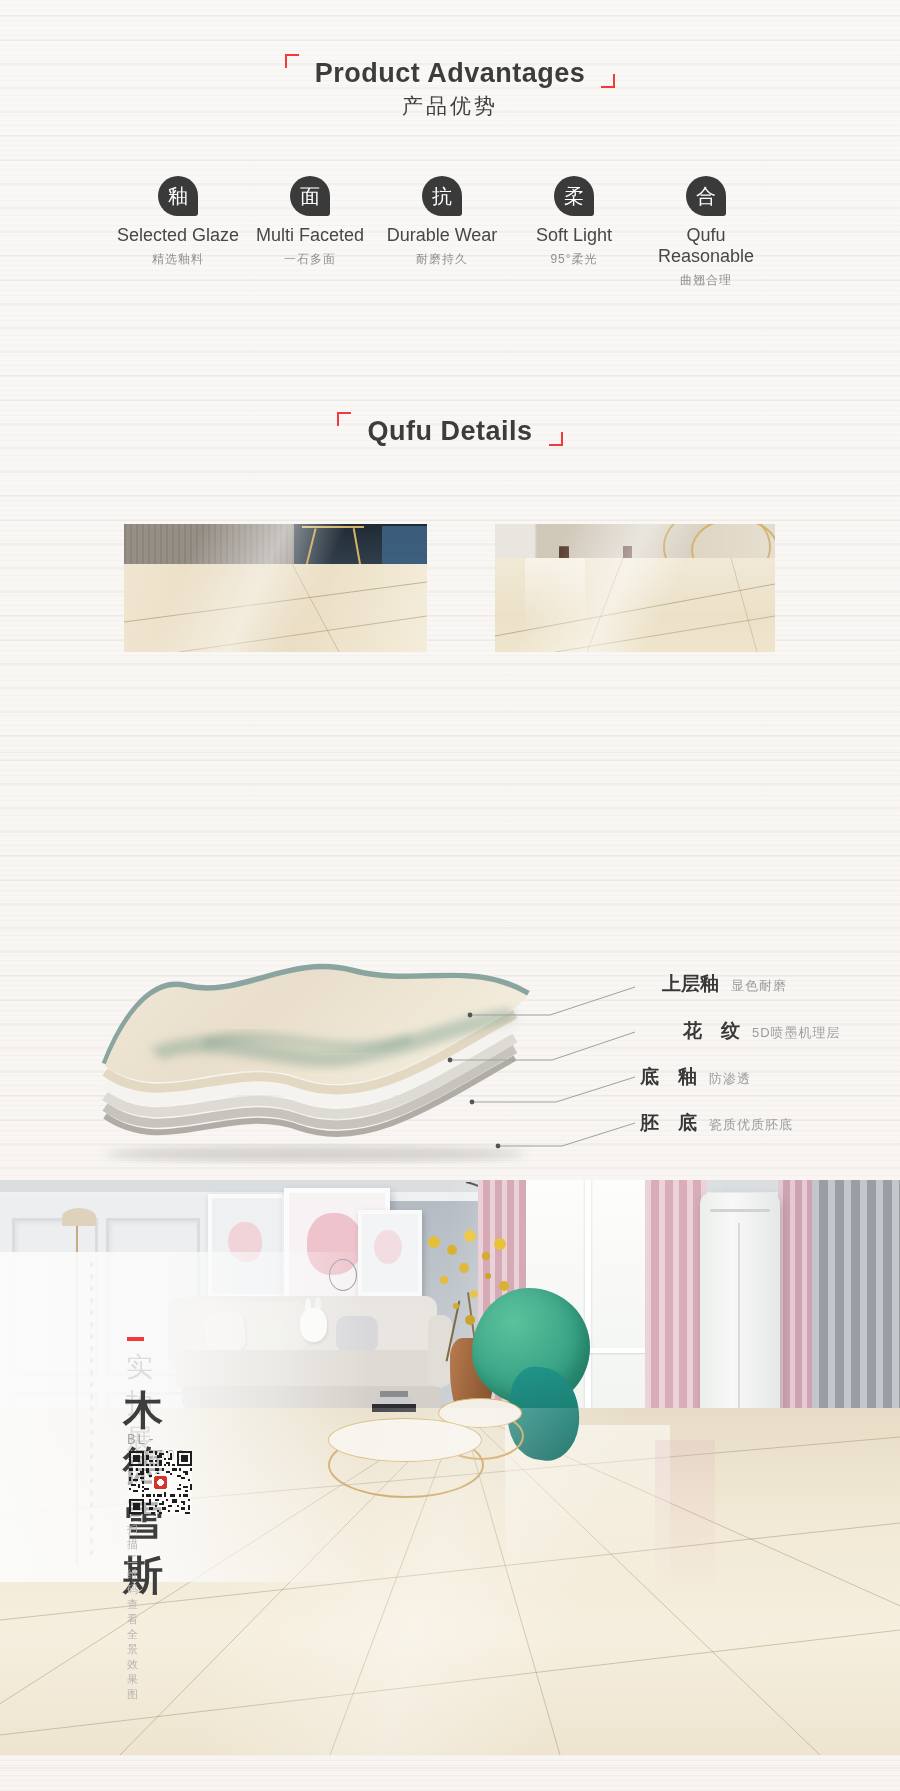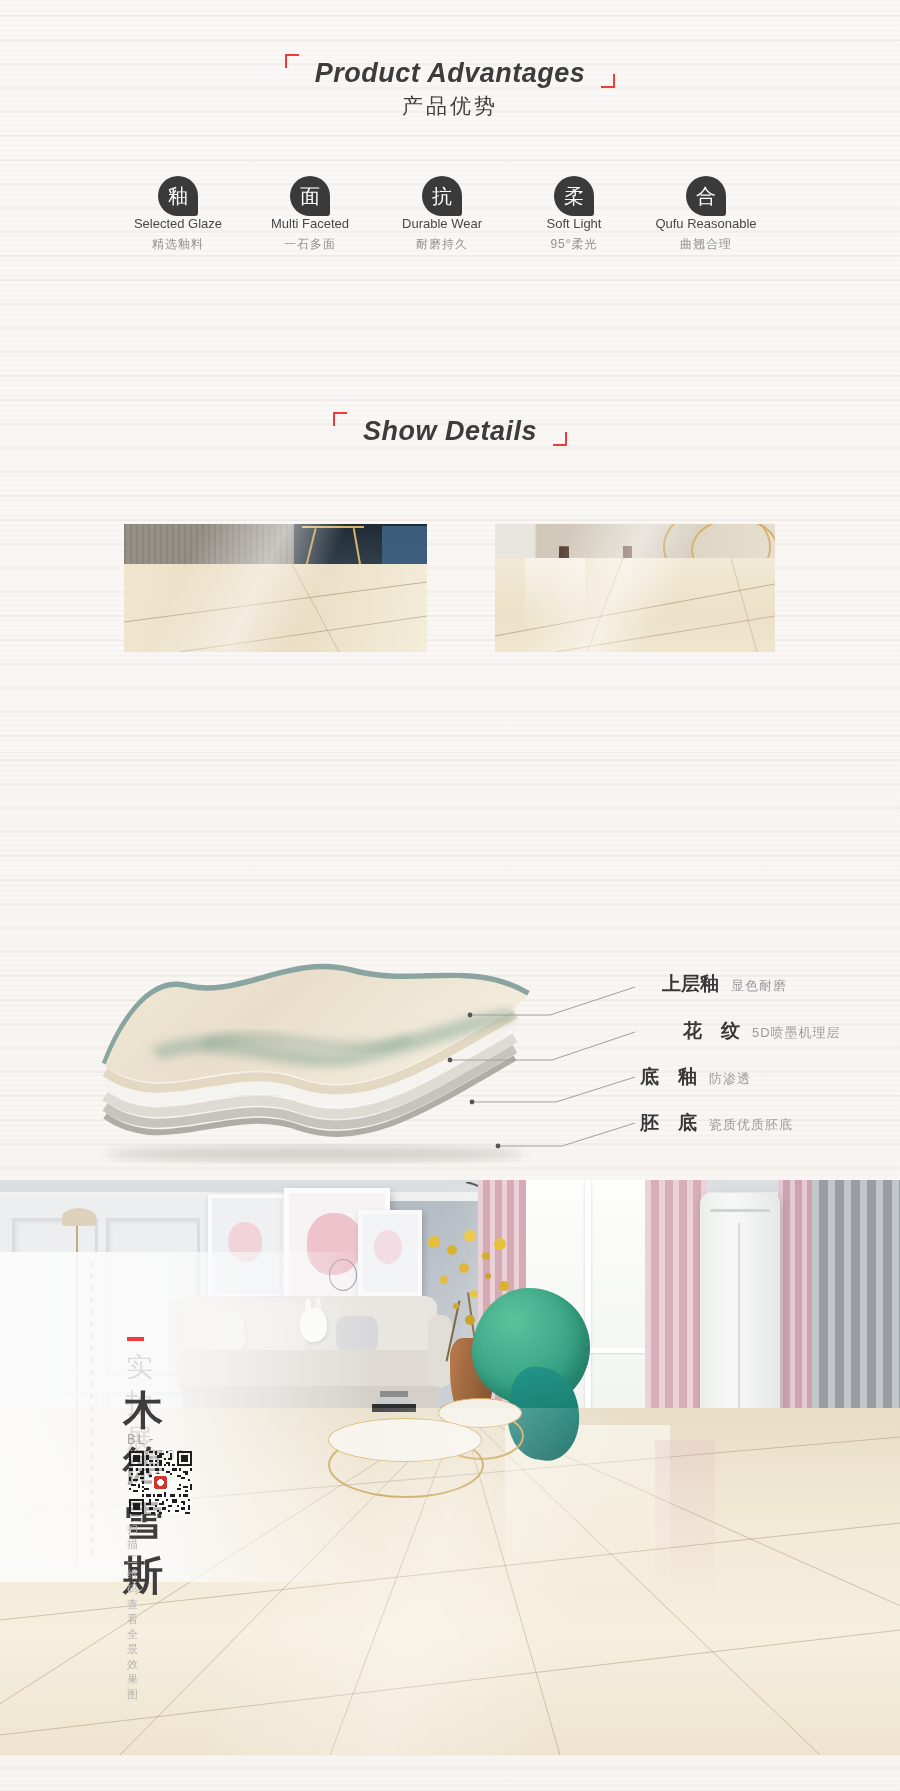--- a/index.html
+++ b/index.html
@@ -5,31 +5,31 @@
   :root{ --red:#f23a3a; }
   html,body{margin:0;padding:0;background:#efedeb;}
   .page{position:relative;width:900px;height:1791px;margin:0 auto;overflow:hidden;
     font-family:"Liberation Sans","DejaVu Sans",sans-serif;
     background:
       repeating-linear-gradient(0deg, rgba(190,180,170,0.08) 0 1px, transparent 1px 5px),
       repeating-linear-gradient(0deg, transparent 0 22px, rgba(205,196,186,0.16) 22px 24px),
       linear-gradient(#faf8f6,#f7f4f1);}
   .abs{position:absolute;}
   
-  .sec-head{position:absolute;left:0;width:100%;text-align:center;font-style:italic;}
+  .sec-head{position:absolute;left:0;width:100%;text-align:center;}
   .tb{position:relative;display:inline-block;font-size:27px;font-weight:600;color:#3c3c3c;letter-spacing:.5px;}
   .tb .bl{position:absolute;left:-30px;top:-4px;width:12px;height:12px;border-left:2px solid var(--red);border-top:2px solid var(--red);}
   .tb .brk{position:absolute;right:-30px;bottom:1px;width:12px;height:12px;border-right:2px solid var(--red);border-bottom:2px solid var(--red);}
   .zh-sub{position:absolute;left:0;width:100%;text-align:center;font-size:21px;color:#3f3f3f;letter-spacing:3px;}
   
   .adv-row{position:absolute;left:112px;top:176px;width:660px;display:flex;}
   .adv-item{flex:1;text-align:center;}
   .drop{width:40px;height:40px;margin:0 auto;background:#3a3a3a;border-radius:52% 52% 3px 52%;
         color:#fff;font-size:20px;line-height:40px;text-align:center;}
-  .adv-en{font-size:13px;color:#474747;}
+  .adv-en{margin-top:9px;font-size:18px;color:#474747;}
   .adv-zh{margin-top:5px;font-size:12px;color:#909090;letter-spacing:1px;}
   
   .ph{position:absolute;overflow:hidden;background:#efe5cf;}
   .ph .gloss{position:absolute;left:0;top:0;width:100%;height:100%;
     background:linear-gradient(115deg, rgba(255,255,255,0) 22%, rgba(255,255,255,.5) 45%, rgba(255,255,255,0) 62%);}
   .hrline{position:absolute;left:0;width:900px;height:1px;background:rgba(120,110,100,.08);}
   
   .layer-row{position:absolute;left:640px;white-space:nowrap;}
   .layer-name{font-size:19px;font-weight:bold;color:#383838;}
   .layer-desc{font-size:13px;color:#9c9c9c;margin-left:12px;letter-spacing:1px;}
@@ -81,21 +81,21 @@
     <div class="adv-item">
       <div class="drop"><span>合</span></div>
       <div class="adv-en">Qufu Reasonable</div>
       <div class="adv-zh">曲翘合理</div>
     </div>
   </div>
 
   <div class="sec-head" style="top:416px;">
     <span class="tb">
       <span class="bl"></span>
-      <span>Show Details</span>
+      <span>Qufu Details</span>
       <span class="brk"></span>
     </span>
   </div>
 
   <div class="ph" style="left:124px;top:524px;width:303px;height:128px;">
     <div class="abs" style="left:0;top:0;width:100%;height:40px;background:linear-gradient(90deg,#8e8warning78e 0,#968f86,#a8a199);background-color:#968f86;">
       <div class="abs" style="left:0;top:0;width:100%;height:100%;background:repeating-linear-gradient(90deg, rgba(0,0,0,.07) 0 2px, transparent 2px 6px);"></div>
     </div>
     <div class="abs" style="left:170px;top:0;width:133px;height:42px;background:linear-gradient(#1f2a33,#32404c);"></div>
     <div class="abs" style="left:258px;top:2px;width:45px;height:40px;background:#3f6587;opacity:.85;"></div>

